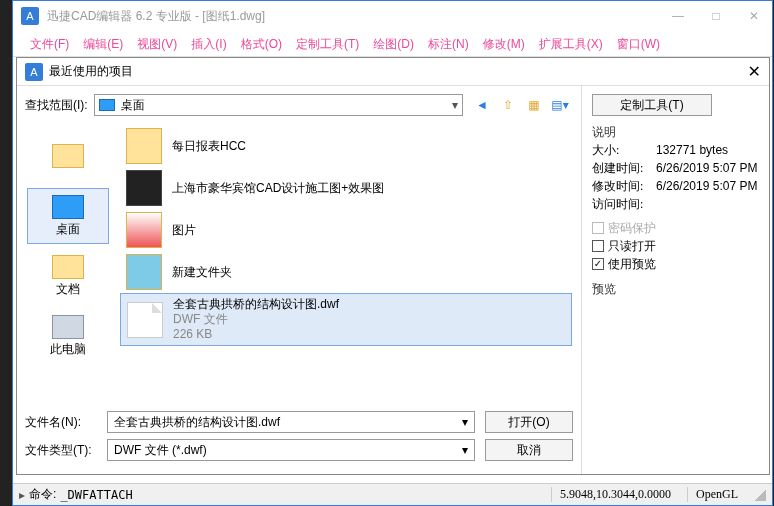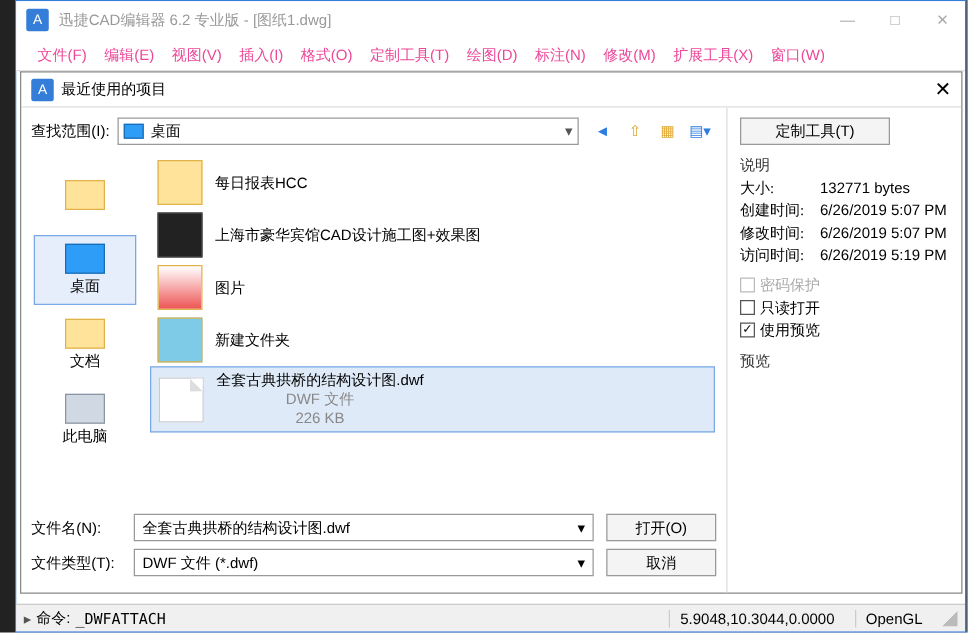--- a/index.html
+++ b/index.html
@@ -35,41 +35,41 @@
 .place .pic.pc { background:#cfd8e3; border:1px solid #8a94a3; }
 .filelist { flex:1; border:1px solid transparent; overflow:auto; }
 .file-item { display:flex; align-items:center; gap:10px; padding:3px 6px; }
 .file-item.sel { background:#dfeaf8; border:1px solid #7aa8e6; }
 .thumb { width:36px; height:36px; background:#ffe39b; border:1px solid #e0b24a; flex-shrink:0; }
 .thumb.dark { background:#222; border:1px solid #444; }
 .thumb.pic { background:linear-gradient(#fff,#e55); }
 .thumb.blue { background:#7ecbe8; }
 .thumb.file { background:#fff; border:1px solid #ccc; position:relative; }
 .thumb.file::after { content:""; position:absolute; right:0; top:0; border:5px solid #ddd; border-top-color:#fff; border-right-color:#fff; }
-.file-meta { display:flex; flex-direction:column; line-height:15px;align-items:center; }
+.file-meta { display:flex; flex-direction:column; line-height:15px; }
 .file-sub { color:#888; }
 .bottom-rows { margin-top:6px; }
 .brow { display:flex; align-items:center; gap:10px; height:28px; }
 .blabel { width:72px; }
 .bcombo { flex:1; height:22px; border:1px solid #999; display:flex; align-items:center; padding:0 6px; font-family:monospace; }
 .bcombo .dd { margin-left:auto; }
 .bbtn { width:88px; height:22px; border:1px solid #999; background:#f4f4f4; text-align:center; line-height:20px; }
 .side { width:188px; border-left:1px solid #ddd; padding:8px 10px; display:flex; flex-direction:column; gap:6px; }
 .side-btn { width:120px; height:22px; border:1px solid #999; background:#f4f4f4; text-align:center; line-height:20px; }
 .fieldset { margin-top:2px; }
 .fs-title { color:#333; }
 .kv { display:flex; gap:8px; line-height:18px; font-family:monospace; }
 .kv .k { width:56px; font-family:"Microsoft YaHei"; }
 .chk { display:flex; align-items:center; gap:4px; height:18px; }
 .box { width:12px; height:12px; border:1px solid #555; display:inline-flex; align-items:center; justify-content:center; font-size:10px; line-height:10px; }
 .chk.disabled { color:#aaa; }
 .chk.disabled .box { border-color:#bbb; }
 .statusbar { position:absolute; left:0; bottom:0; right:0; height:22px; background:#f0f0f0; border-top:1px solid #ccc; display:flex; align-items:center; padding:0 6px; gap:8px; }
 .sb-left { display:flex; align-items:center; gap:4px; }
-.sb-cell { border-left:1px solid #ccc; padding:0 8px; font-family:Liberation Sans, sans-serif;text-align:right; }
+.sb-cell { border-left:1px solid #ccc; padding:0 8px; font-family:Liberation Serif, serif;text-align:right; }
 .sb-spacer { flex:1; }
 .grip { width:12px; height:12px; background:linear-gradient(135deg,transparent 50%,#bbb 50%); }
 </style>
 </head>
 <body>
 
 <div class="mainwin">
   <div class="titlebar">
     <div class="app-icon">A</div>
     <div class="title-text">迅捷CAD编辑器 6.2 专业版  - [图纸1.dwg]</div>
@@ -198,21 +198,20 @@
           <div class="kv">
               <span class="k">创建时间:</span>
               <span>6/26/2019 5:07 PM</span>
             </div>
           <div class="kv">
               <span class="k">修改时间:</span>
               <span>6/26/2019 5:07 PM</span>
             </div>
           <div class="kv">
               <span class="k">访问时间:</span>
-              <span>6/26/2019 5:19 PM</span>
             </div>
         </div>
         <div>
           <div class="chk disabled">
               <span class="box"></span>
               <span>密码保护</span>
             </div>
           <div class="chk">
               <span class="box"></span>
               <span>只读打开</span>

